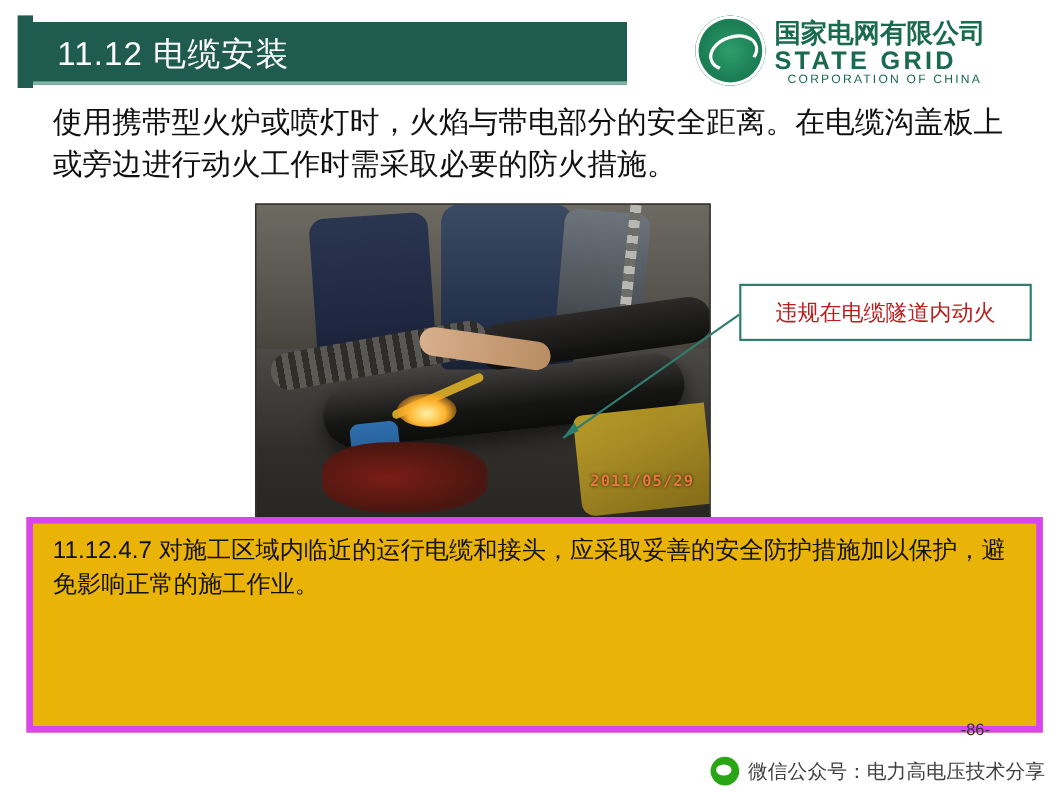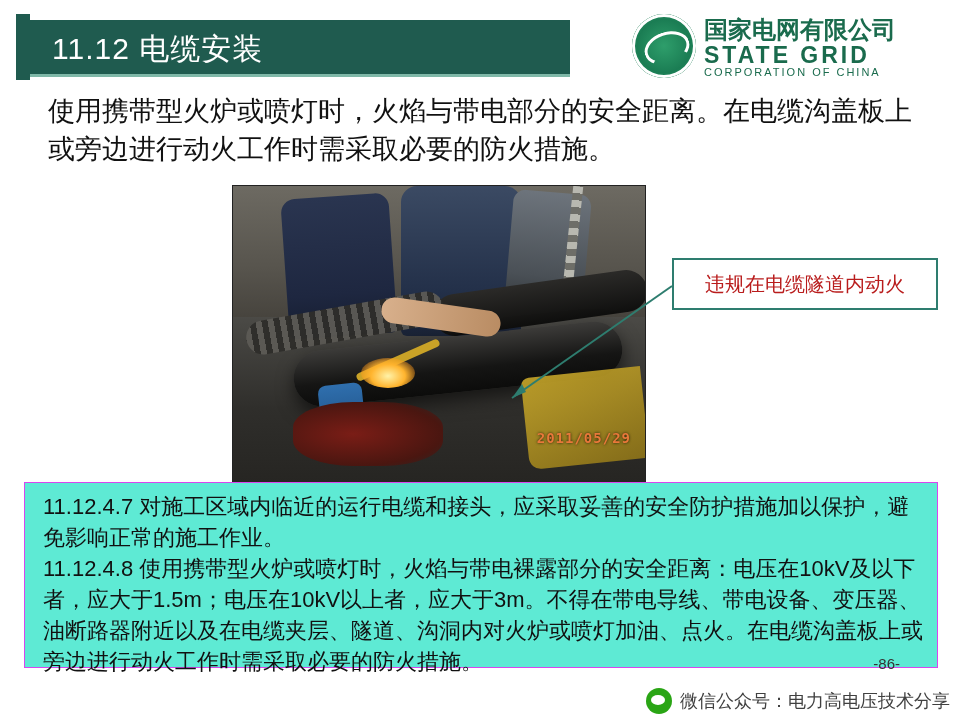--- a/index.html
+++ b/index.html
@@ -90,21 +90,21 @@
     left: 72px;
     top: 30px;
     font-size: 23px;
     font-weight: bold;
     color: #1a6b4d;
     letter-spacing: 3px;
     white-space: nowrap;
   }
   .logo-en2 {
     position: absolute;
-    left: 72px;
+    left: 84px;
     top: 54px;
     font-size: 11px;
     color: #1a6b4d;
     letter-spacing: 2px;
     white-space: nowrap;
     text-align: center;
   }
   
   .lead {
     position: absolute;
@@ -271,25 +271,25 @@
     left: 500px;
     top: 280px;
     width: 180px;
     height: 130px;
     pointer-events: none;
   }
   
   .note {
     position: absolute;
     left: 24px;
-    top: 482px;
+    top: 470px;
     width: 912px;
     height: 184px;
-    background: #5eead4;
-    border: 1px solid #d946ef;
+    background: #eab308;
+    border: 6px solid #d946ef;
   }
   .note-body {
     position: absolute;
     left: 18px;
     top: 8px;
     width: 884px;
     font-size: 22px;
     line-height: 31px;
     color: #111111;
   }
@@ -374,21 +374,20 @@
     <polygon points="12,118 26,112 22,104" fill="#2e7d6f"></polygon>
   </svg>
 
   <div class="callout">
     <span class="callout-text">违规在电缆隧道内动火</span>
   </div>
 
   <div class="note">
     <div class="note-body">
       <p>11.12.4.7  对施工区域内临近的运行电缆和接头，应采取妥善的安全防护措施加以保护，避免影响正常的施工作业。</p>
-      <p>11.12.4.8  使用携带型火炉或喷灯时，火焰与带电裸露部分的安全距离：电压在10kV及以下者，应大于1.5m；电压在10kV以上者，应大于3m。不得在带电导线、带电设备、变压器、油断路器附近以及在电缆夹层、隧道、沟洞内对火炉或喷灯加油、点火。在电缆沟盖板上或旁边进行动火工作时需采取必要的防火措施。</p>
     </div>
   </div>
 
   <div class="page-num">-86-</div>
 
   <div class="footer">
     <div class="wechat-icon"></div>
     <div class="footer-text">微信公众号：电力高电压技术分享</div>
   </div>
 

